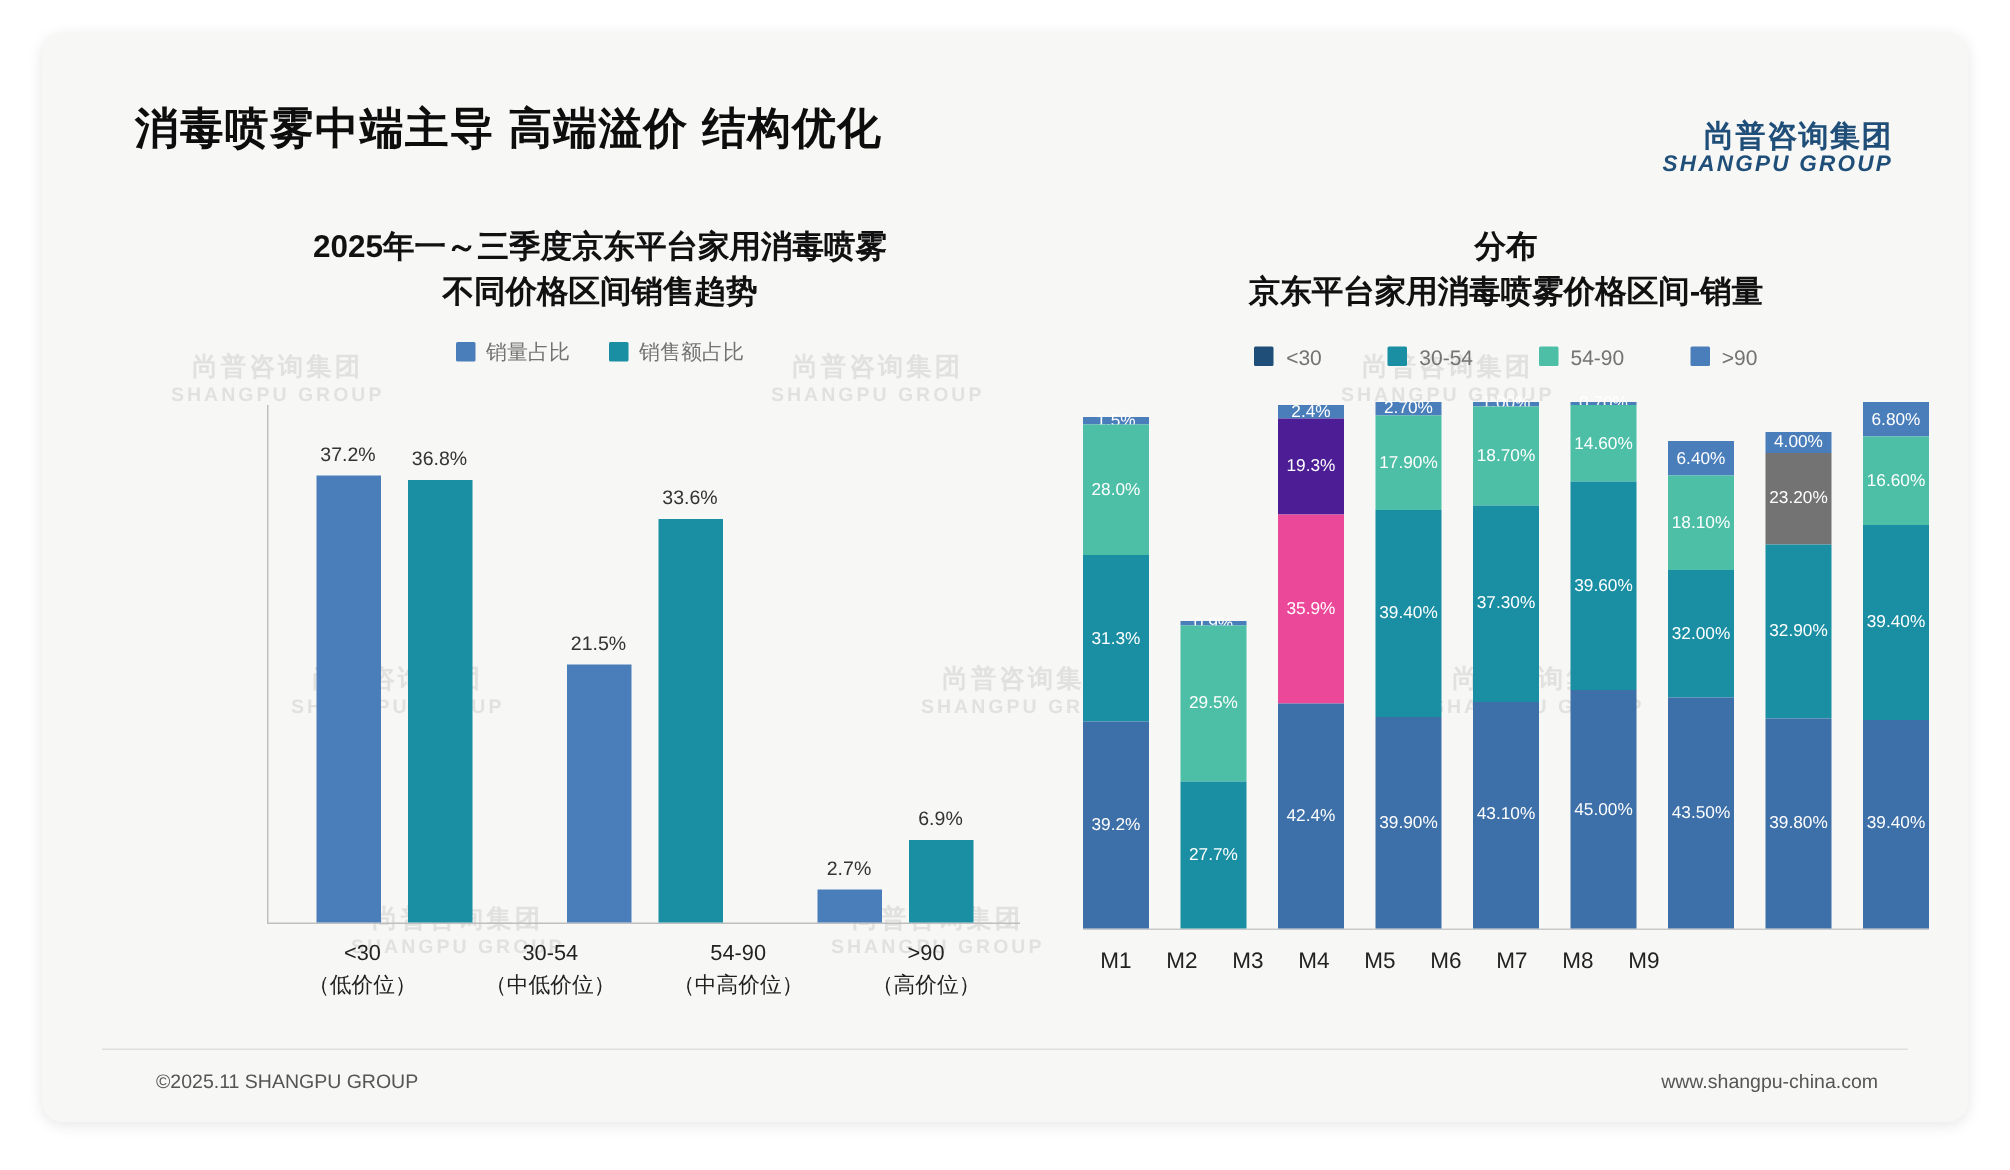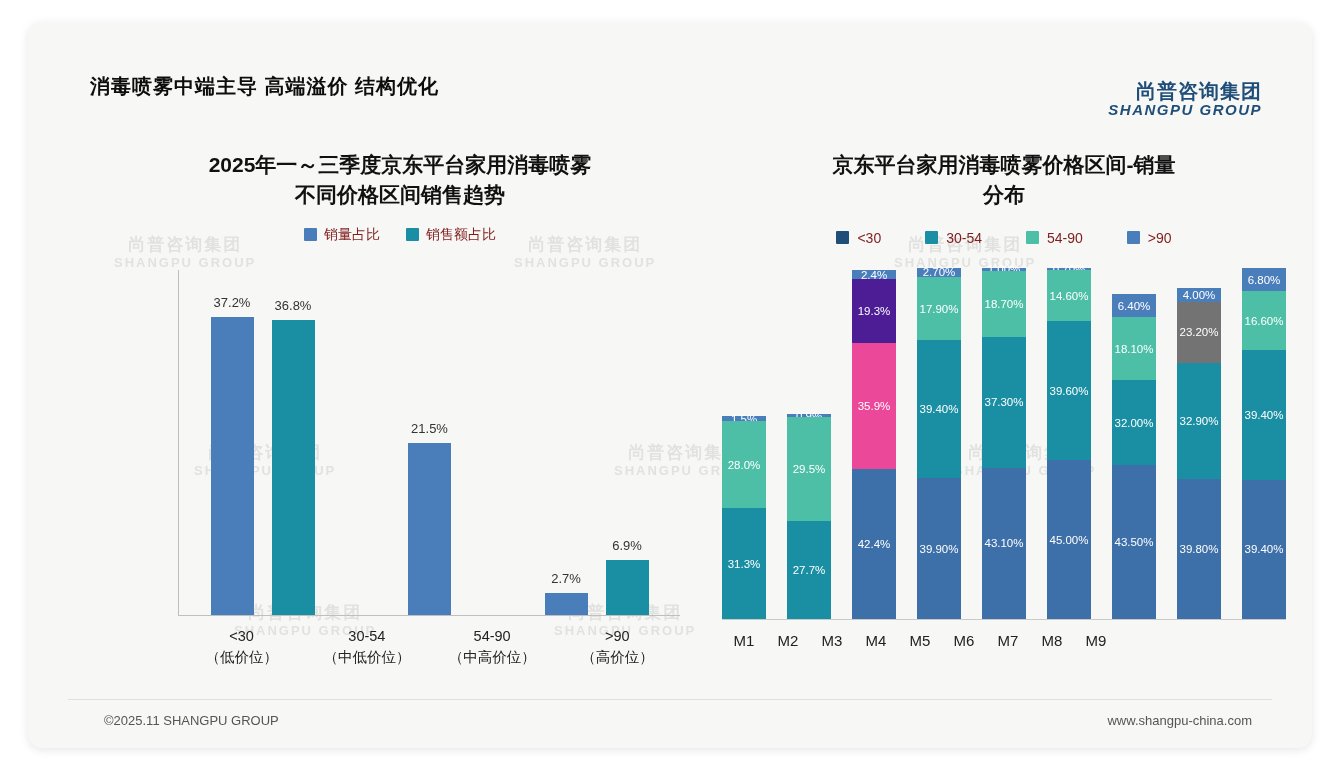--- a/index.html
+++ b/index.html
@@ -31,21 +31,21 @@
     position: absolute;
     left: 0; top: 0;
     width: 100%;
     height: 98px;
   }
   .header-title {
     position: absolute;
     left: 62px;
     top: 64px;
     transform: translateY(-50%);
-    font-size: 20px;
+    font-size: 29px;
     font-weight: bold;
     color: #0d0d0d;
     letter-spacing: 1px;
     white-space: nowrap;
     text-align: right;
   }
   .brand {
     position: absolute;
     right: 50px;
     top: 58px;
@@ -110,21 +110,21 @@
     justify-content: center;
     align-items: center;
     gap: 26px;
     margin-top: 16px;
   }
   .legend-item {
     display: flex;
     align-items: center;
     gap: 7px;
     font-size: 14px;
-    color: #7f1d1d;
+    color: #737373;
     white-space: nowrap;
   }
   .legend-swatch {
     width: 13px;
     height: 13px;
     display: inline-block;
     border-radius: 1px;
   }
   .legend-right .legend-item { font-size: 14px; gap: 8px; }
   .legend-right { gap: 44px; margin-top: 20px; }
@@ -363,20 +363,23 @@
             </div>
             <div class="bar" style="height:295px;background:#1a8fa3">
               <span class="bar-label">36.8%</span>
             </div>
           </div>
 
           <div class="group">
             <div class="bar" style="height:172px;background:#4a7ebb">
               <span class="bar-label">21.5%</span>
             </div>
+            <div class="bar" style="height:269px;background:#1a8fa3">
+              <span class="bar-label">33.6%</span>
+            </div>
           </div>
 
           <div class="group">
             <div class="bar" style="height:22px;background:#4a7ebb">
               <span class="bar-label">2.7%</span>
             </div>
             <div class="bar" style="height:55px;background:#1a8fa3">
               <span class="bar-label">6.9%</span>
             </div>
           </div>
@@ -398,22 +401,22 @@
           <div class="xlabel">
             <div>&gt;90</div>
             <div>（高价位）</div>
           </div>
         </div>
       </div>
     </div>
 
     <div class="panel panel-right">
       <div class="panel-title">
+        <div>分布</div>
         <div>京东平台家用消毒喷雾价格区间-销量</div>
-        <div>分布</div>
       </div>
 
       <div class="legend legend-right">
         <div class="legend-item">
           <span class="legend-swatch" style="background:#1f4e79"></span>
           <span>&lt;30</span>
         </div>
         <div class="legend-item">
           <span class="legend-swatch" style="background:#1a8fa3"></span>
           <span>30-54</span>
@@ -435,20 +438,23 @@
 
           <div class="r-col">
             <div class="seg" style="height:5.3px;background:#4a7ebb">
               <span>1.5%</span>
             </div>
             <div class="seg" style="height:87px;background:#4cbfa6">
               <span>28.0%</span>
             </div>
             <div class="seg" style="height:110.2px;background:#1a8fa3">
               <span>31.3%</span>
+            </div>
+            <div class="seg" style="height:138px;background:#3d6fa8">
+              <span>39.2%</span>
             </div>
           </div>
 
           <div class="r-col">
             <div class="seg" style="height:3.2px;background:#4a7ebb">
               <span>0.9%</span>
             </div>
             <div class="seg" style="height:103.9px;background:#4cbfa6">
               <span>29.5%</span>
             </div>

